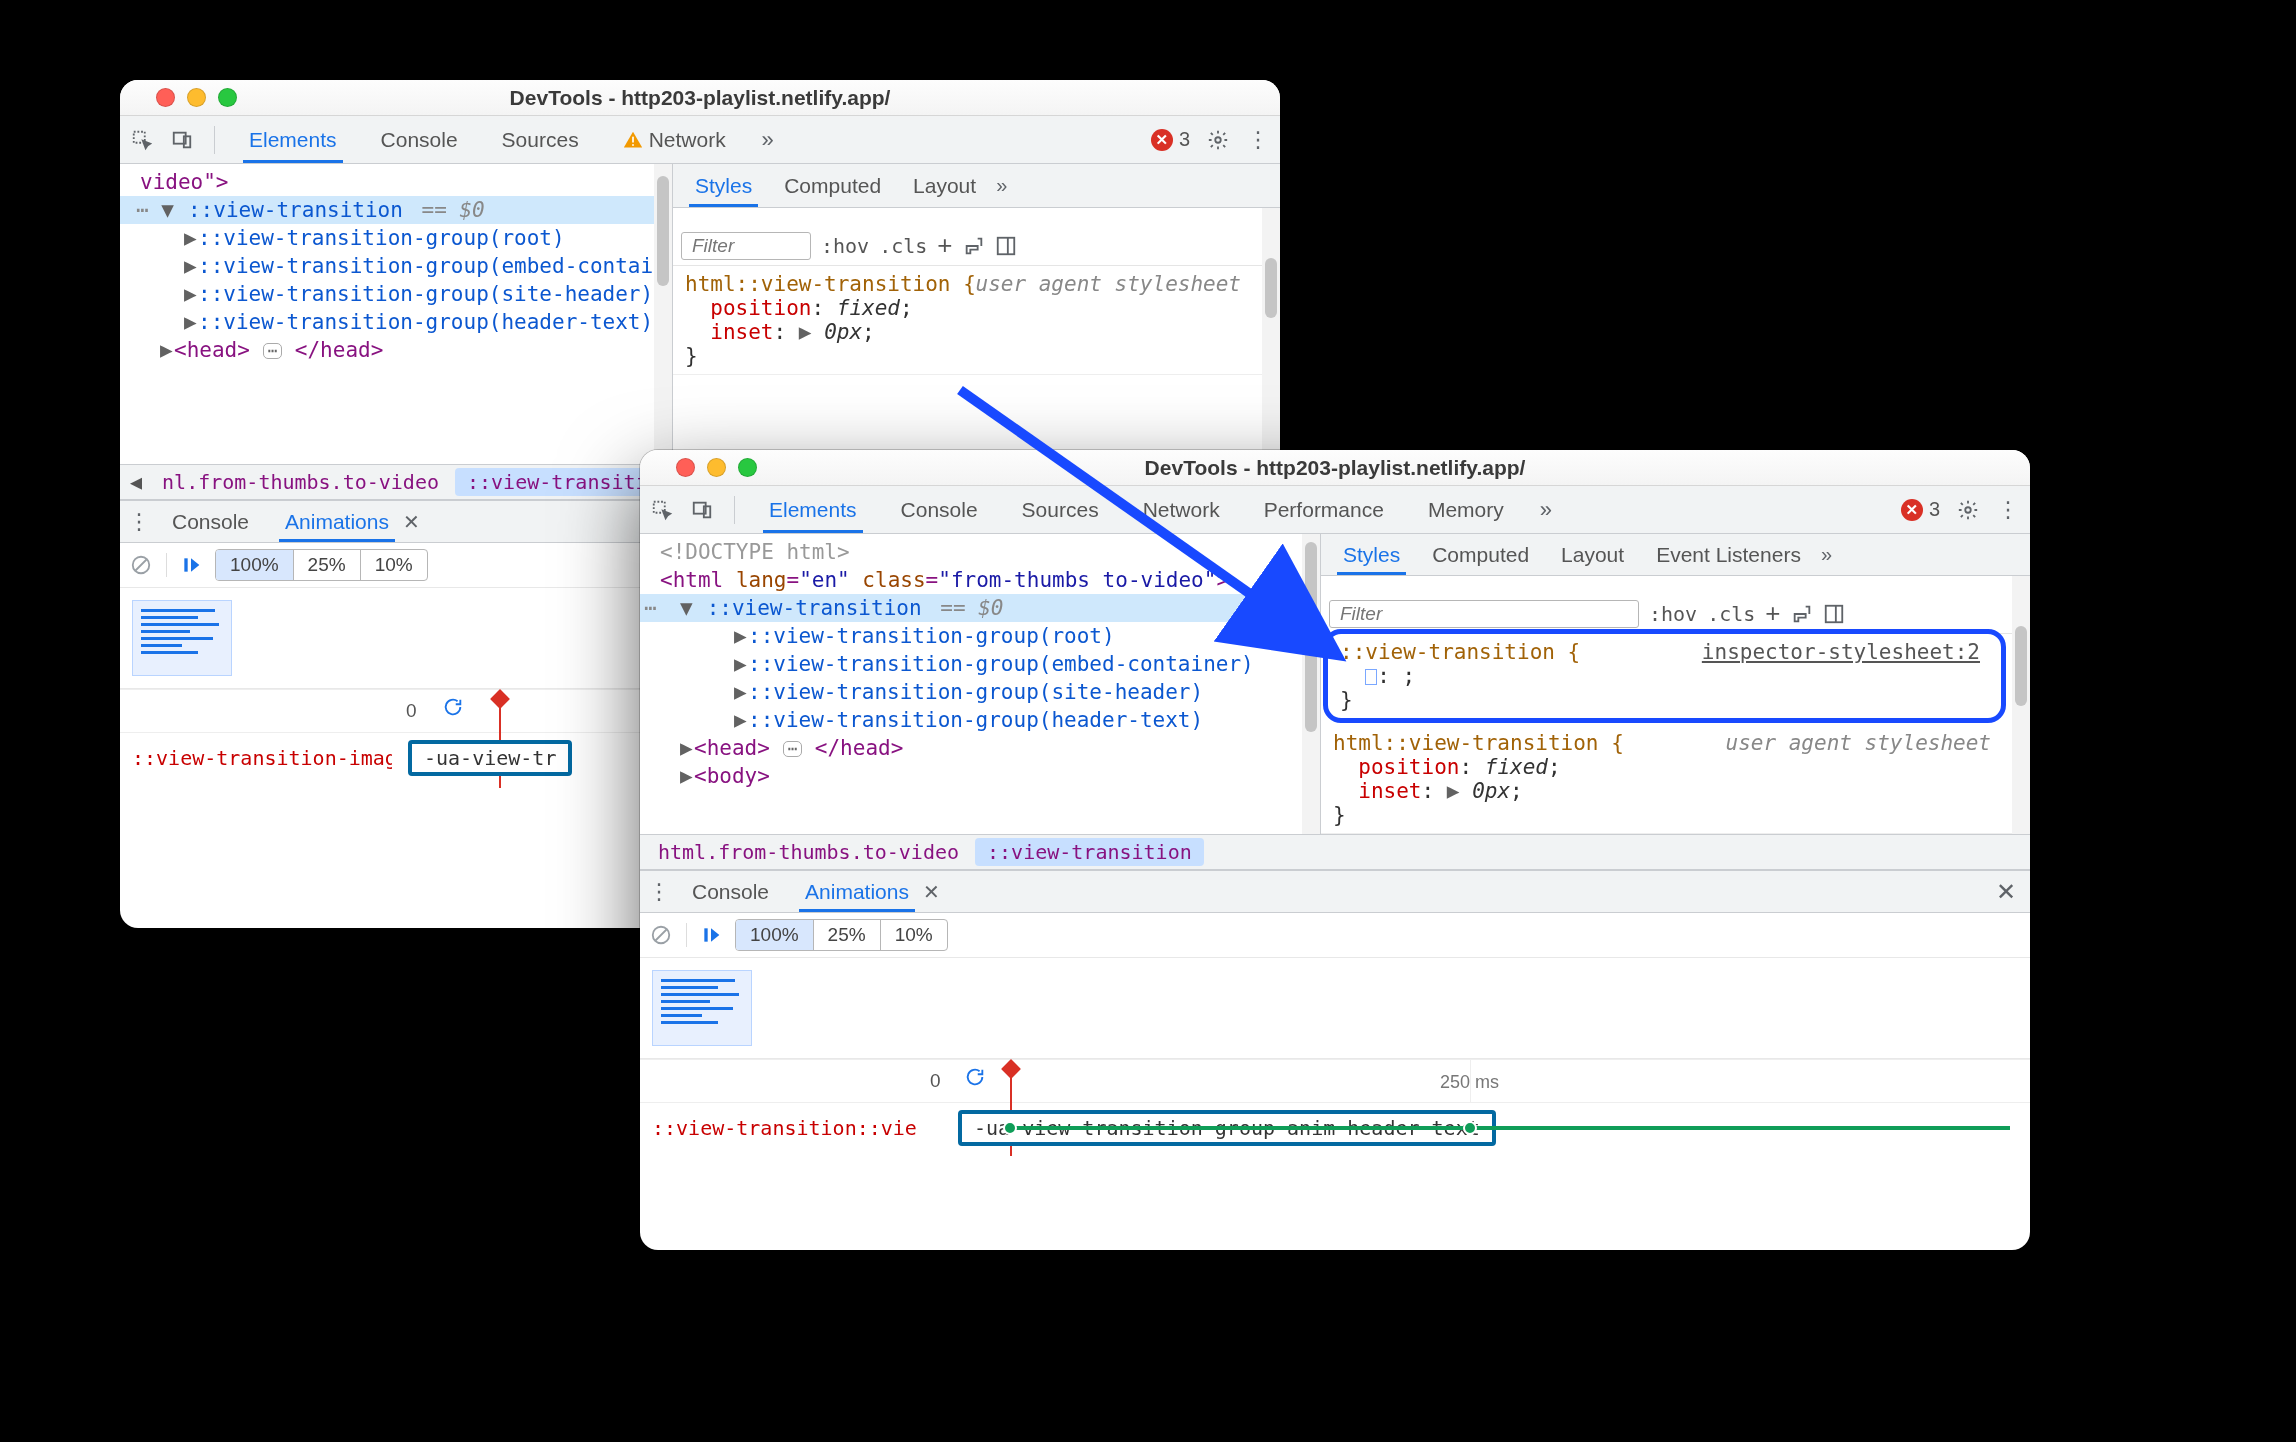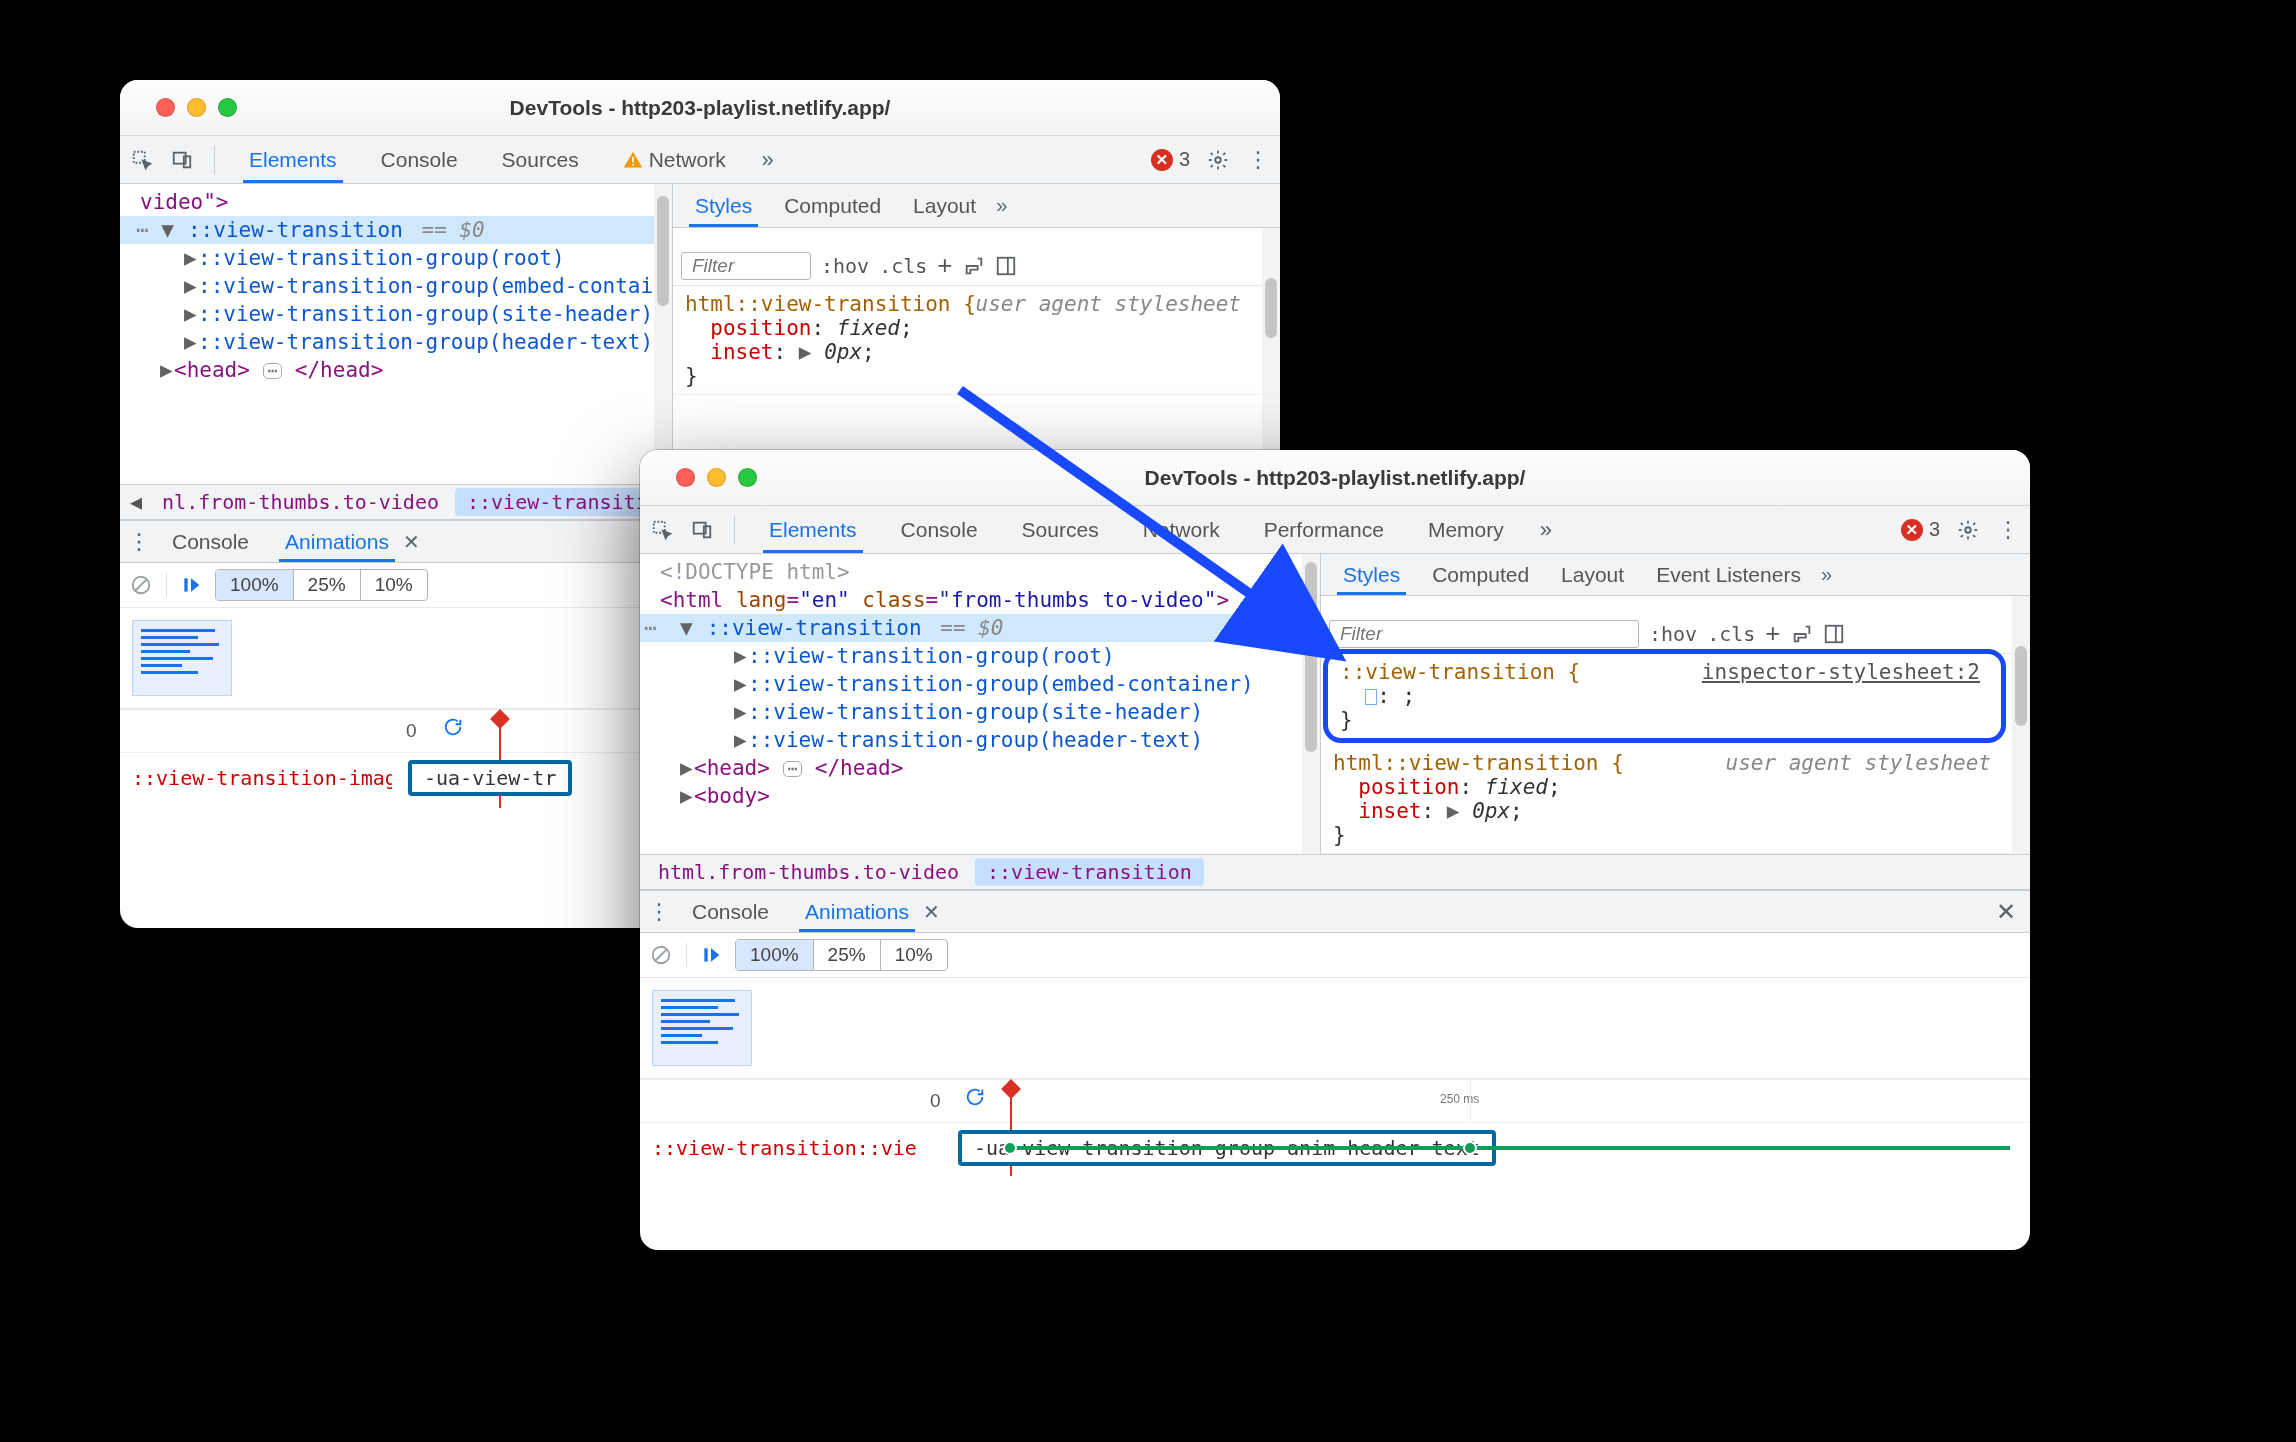--- a/index.html
+++ b/index.html
@@ -16,21 +16,21 @@
   
   .win {
     position: absolute;
     background: #fff;
     border-radius: 18px;
     box-shadow: 0 30px 80px rgba(0,0,0,.6), 0 0 0 1px rgba(0,0,0,.2);
     overflow: hidden;
     color: #303030;
   }
   .titlebar {
-    height: 56px;
+    height: 36px;
     display: flex;
     align-items: center;
     padding: 0 36px;
     background: linear-gradient(#fdfdfd,#f4f4f4);
     border-bottom: 1px solid #d6d6d6;
     position: relative;
   }
   .traffic { display: flex; gap: 12px; }
   .dot { width: 19px; height: 19px; border-radius: 50%; border: 1px solid rgba(0,0,0,.15); }
   .dot.red { background:#ff5f57; }
@@ -190,21 +190,21 @@
   .thumbbox div:nth-child(1){width:90%} .thumbbox div:nth-child(2){width:70%}
   .thumbbox div:nth-child(3){width:95%} .thumbbox div:nth-child(4){width:60%}
   .thumbbox div:nth-child(5){width:88%} .thumbbox div:nth-child(6){width:50%}
   .thumbbox div:nth-child(7){width:70%}
 
   .timeline { position:relative; height:44px; border-top:1px solid #eee; border-bottom:1px solid #eee; }
   .timeline .zero { position:absolute; top:10px; font-size:19px; color:#555; }
   .timeline .reload { cursor:pointer; color:#1a73e8; position:absolute; top:6px; }
   .playhead { position:absolute; top:2px; width:14px; height:14px; background:#d93025; transform:rotate(45deg); }
   .playline { position:absolute; top:10px; bottom:-56px; width:2px; background:#d93025; }
-  .tick { position:absolute; top:12px; font-size:12px; color:#777; }
+  .tick { position:absolute; top:12px; font-size:18px; color:#777; }
   .tickline { position:absolute; top:0; bottom:0; width:1px; background:#eee; }
 
   .animrow {
     display:flex; align-items:center; height:50px;
     font-family: ui-monospace, Menlo, monospace; font-size:20px;
     padding-left: 12px; gap:16px;
     position:relative;
   }
   .animrow .name { color:#c80000; width:260px; white-space:nowrap; overflow:hidden; }
   .animrow .desc { border:4px solid #0369a1; background:#fff; border-radius:4px; padding:2px 12px; color:#333; }

